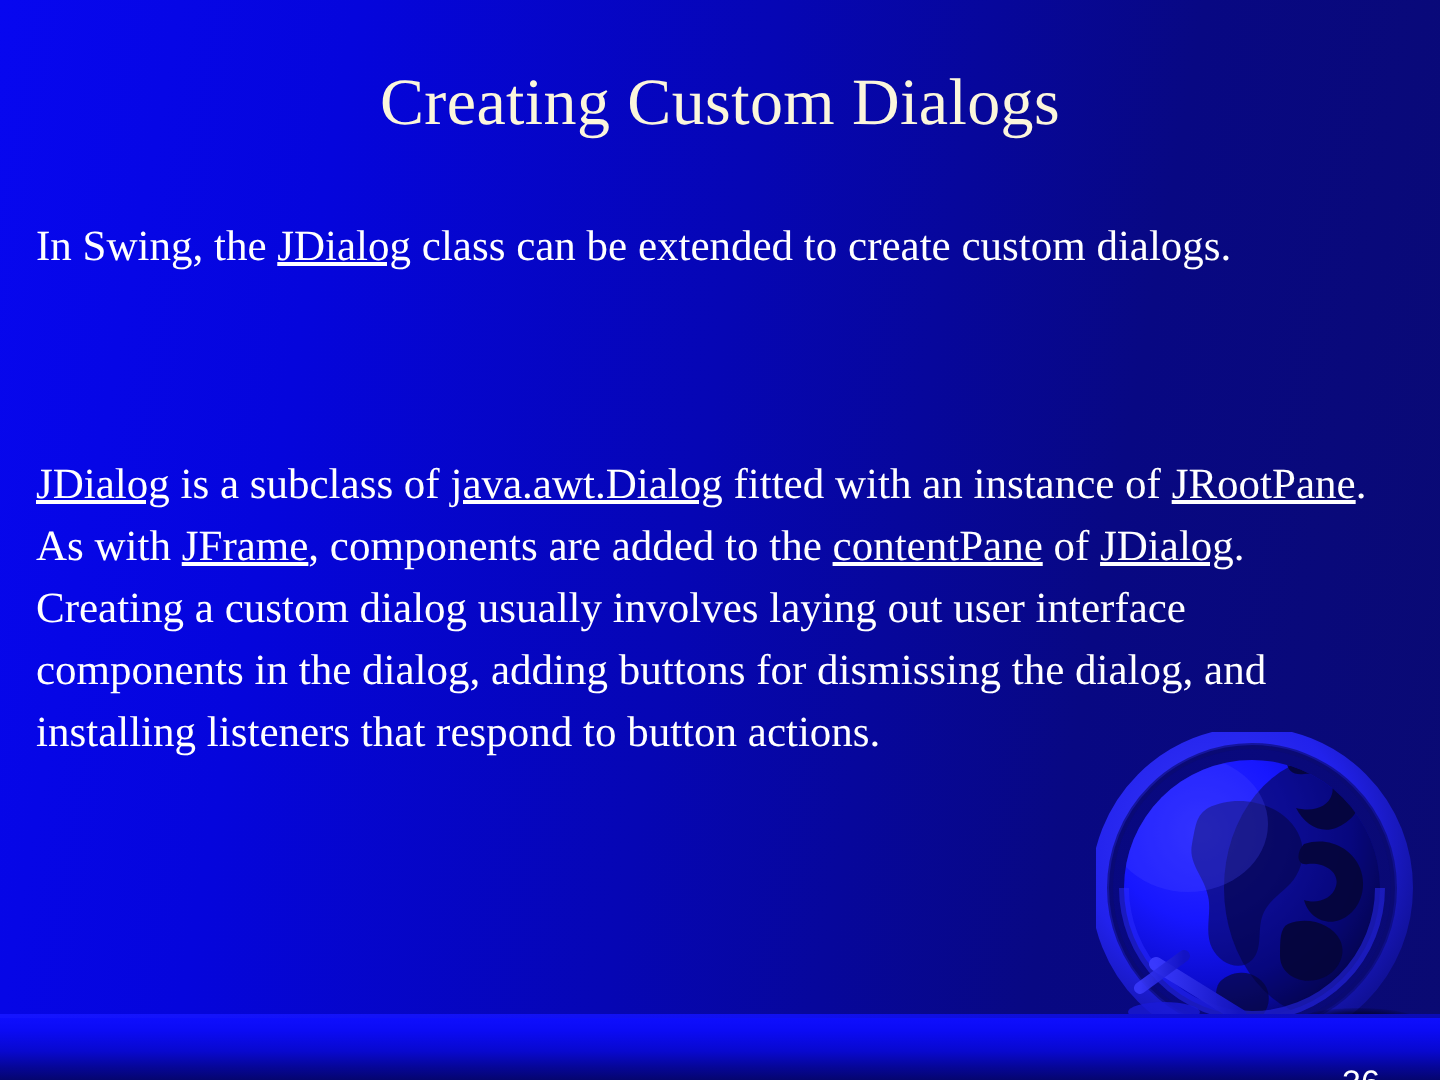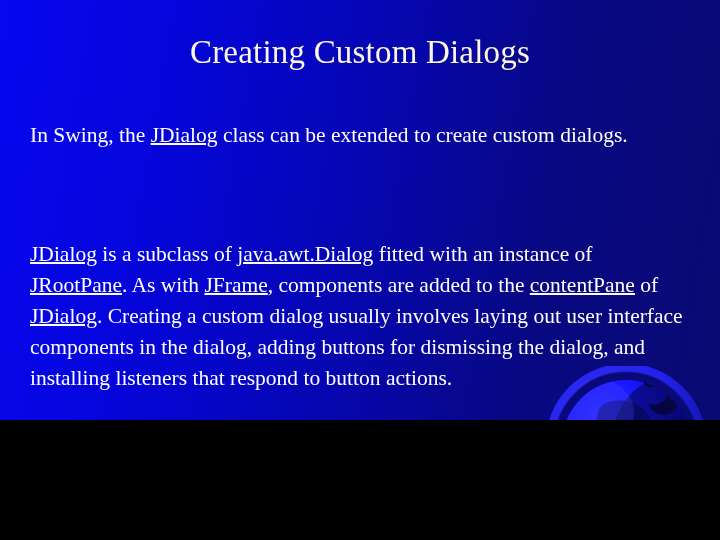--- a/index.html
+++ b/index.html
@@ -3,21 +3,21 @@
 <meta charset="utf-8">
 <style>
   html, body {
     margin: 0;
     padding: 0;
     background: #000;
   }
   .slide {
     position: relative;
     width: 720px;
-    height: 420px;
+    height: 540px;
     overflow: hidden;
     background: linear-gradient(100deg, #0707F0 0%, #0505DC 22%, #0606B4 48%, #080883 74%, #0A0A72 100%);
     font-family: "Liberation Serif", "DejaVu Serif", serif;
     -webkit-font-smoothing: none;
   }
 
   
   .floor {
     position: absolute;
     left: 0;
@@ -75,21 +75,21 @@
     position: absolute;
     left: 14px;
     width: 690px;
     color: #FFFFFF;
     font-size: 21.5px;
     line-height: 31px;
     z-index: 5;
   }
   .para-1 { top: 104px; }
   .para-2 { top: 223px; }
-  .body-block p { margin: 16px; }
+  .body-block p { margin: 4px; }
   .u { text-decoration: underline; text-underline-offset: 1px; }
 
   .page-number {
     position: absolute;
     left: 671px;
     top: 532px;
     color: #FFFFFF;
     font-size: 17px;
     line-height: 20px;
     font-family: "Liberation Sans", sans-serif;

